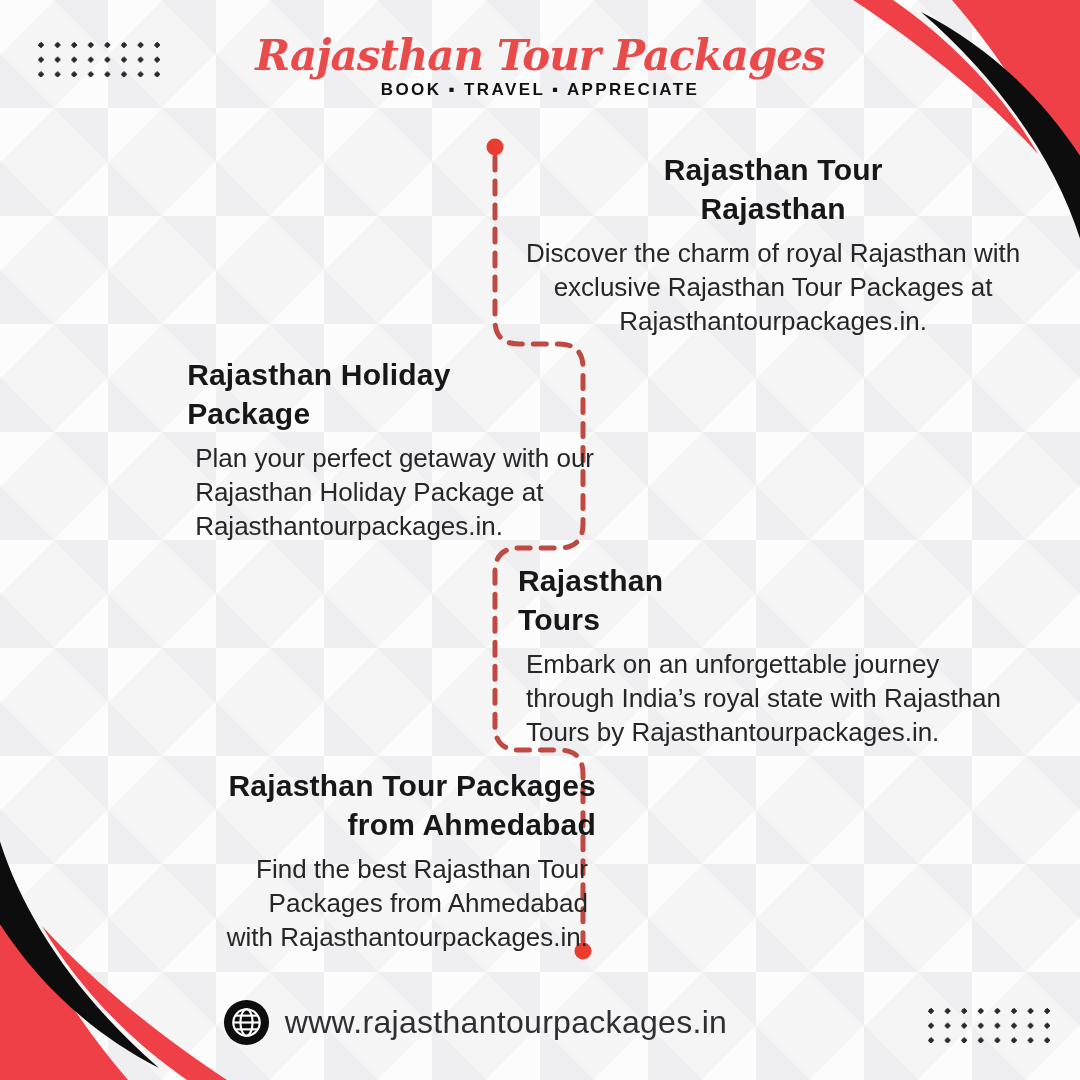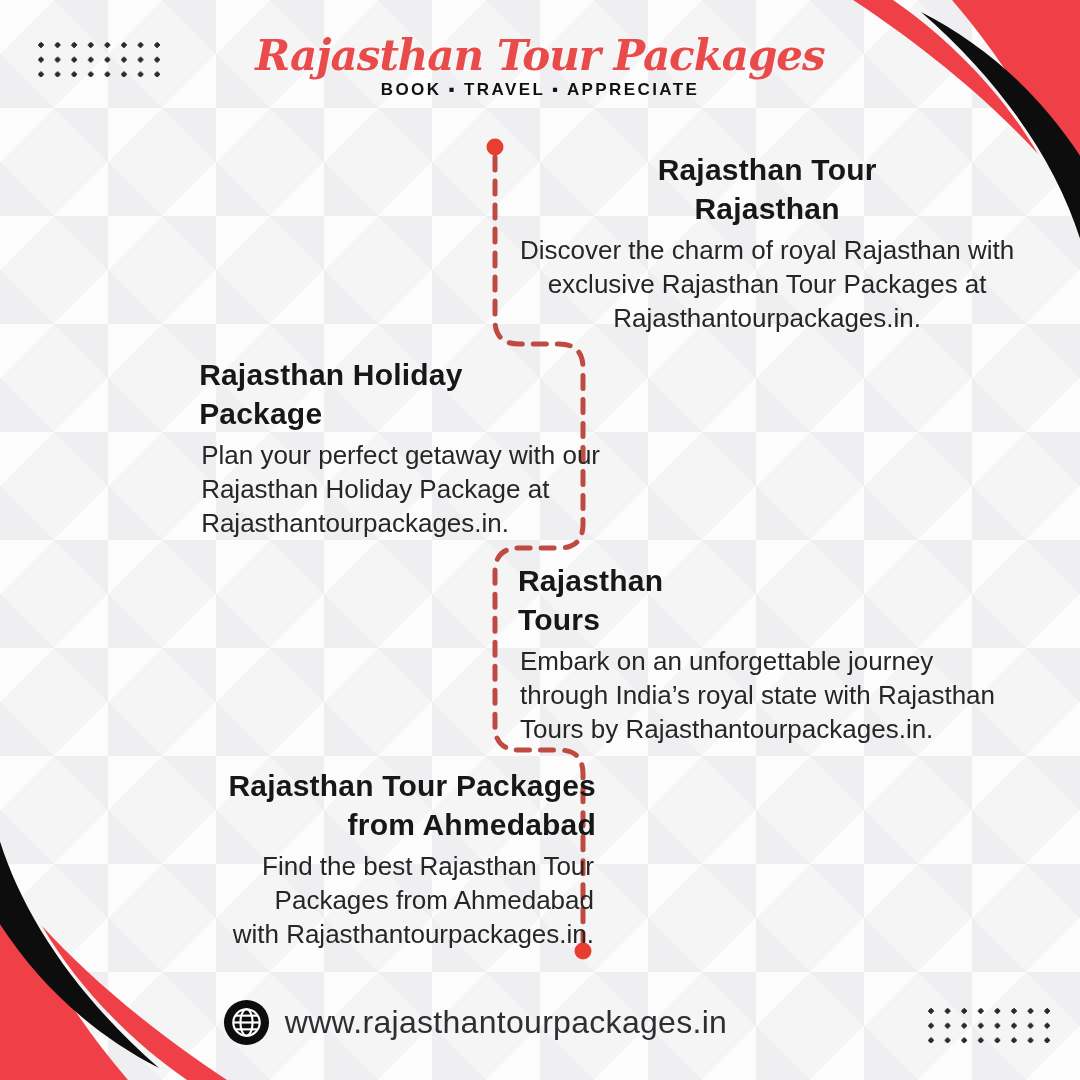--- a/index.html
+++ b/index.html
@@ -39,21 +39,21 @@
     font-style:italic;font-weight:700;font-size:42px;line-height:44px;
     color:var(--brand-red);letter-spacing:-1px;
   }
   .logo-tagline{
     margin-top:2px;font-size:17px;font-weight:700;letter-spacing:2.4px;
     color:#121212;
   }
 
   .tl-section{position:absolute;}
   .tl-section h2{margin:0 0 5px 0;font-size:30px;line-height:39px;font-weight:700;color:var(--heading);letter-spacing:.2px;}
-  .tl-section p{margin:2px;font-size:26px;line-height:34px;font-weight:400;color:var(--body);}
+  .tl-section p{margin:8px;font-size:26px;line-height:34px;font-weight:400;color:var(--body);}
   .tl-section .line{display:block;white-space:nowrap;}
   .s1{left:518px;top:150px;text-align:center;}
   .s2{right:512px;top:355px;text-align:left;}
   .s3{left:518px;top:561px;text-align:left;}
   .s4{right:518px;top:766px;text-align:right;}
 
   .footer{
     position:absolute;left:0;top:996px;width:950px;height:52px;
     display:flex;align-items:center;justify-content:center;gap:15px;
   }

